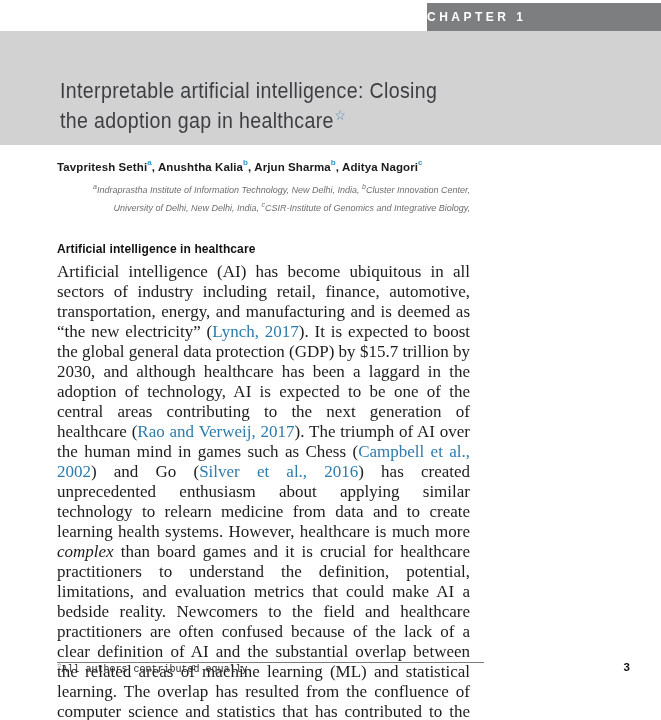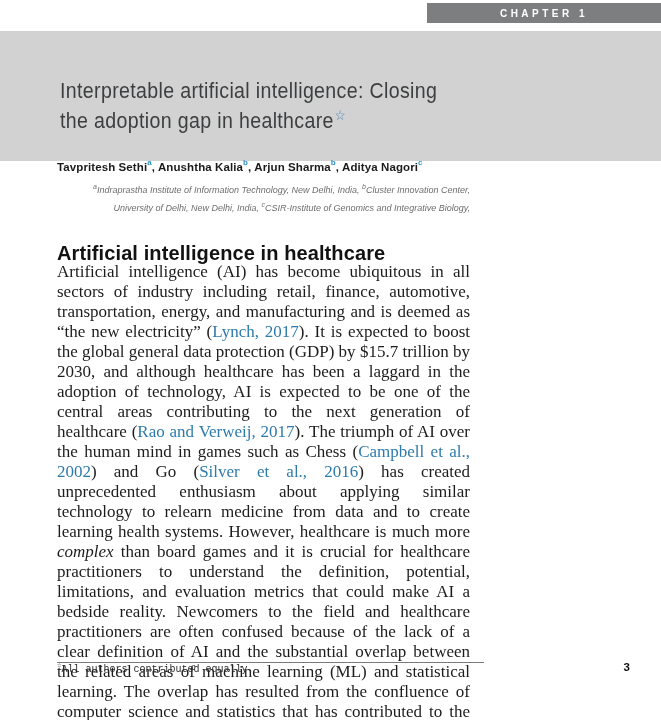--- a/index.html
+++ b/index.html
@@ -1,27 +1,27 @@
 <!DOCTYPE html>
 <html lang="en" style="--c-tab-bg: #7c7e80; --c-banner-bg: #d2d2d2; --c-link: #2e7bab; --c-sup: #2f96c8; --c-star: #4d84b6;"><head>
 <meta charset="utf-8">
 <style>
   html,body{margin:0;padding:0;background:#ffffff;}
   .page{
     position:relative;width:661px;height:720px;background:#ffffff;
     overflow:hidden;font-family:"Liberation Sans",sans-serif;
   }
   .chapter-tab{
-    position:absolute;top:3px;right:0;width:234px;height:20px;
+    position:absolute;top:3px;right:0;width:234px;height:28px;
     background:var(--c-tab-bg,#7c7e80);color:#ffffff;
-    display:flex;align-items:center;justify-content:center;
-    font-weight:bold;font-size:10px;letter-spacing:3.5px;
+    display:flex;align-items:center;justify-content:flex-start;
+    font-weight:bold;font-size:12px;letter-spacing:3.5px;
   }
   .banner{
-    position:absolute;top:31px;left:0;width:661px;height:130px;
+    position:absolute;top:31px;left:0;width:661px;height:114px;
     background:var(--c-banner-bg,#d2d2d2);
   }
   .title{
     position:absolute;left:60px;top:45px;
     font-size:22.5px;line-height:30px;color:#3c3e40;
     letter-spacing:0.4px;font-weight:normal;
     transform:scaleX(0.87);transform-origin:left top;white-space:nowrap;
   }
   .title .fn-star{
     color:var(--c-star,#4d84b6);font-size:14px;
@@ -37,21 +37,21 @@
     position:relative;top:-1px;
   }
   .affiliations{
     position:absolute;left:57px;top:180px;width:413px;
     text-align:right;white-space:nowrap;
     font-style:italic;font-size:9px;line-height:14.5px;color:#6e6e6e;
   }
   .affiliations sup{font-size:7px;}
   .section-heading{
     position:absolute;left:57px;top:242px;
-    font-size:20px;font-weight:bold;color:#121212;letter-spacing:0.1px;
+    font-size:12px;font-weight:bold;color:#121212;letter-spacing:0.1px;
   }
   .body-text{
     position:absolute;left:57px;top:262px;width:413px;
     font-family:"Liberation Serif",serif;
     font-size:17px;line-height:20px;text-align:justify;
     color:#1c1c1c;hyphens:auto;-webkit-hyphens:auto;
   }
   .body-text .link{color:var(--c-link,#2e7bab);cursor:pointer;}
   .body-text .em{font-style:italic;}
   .footnote-rule{

